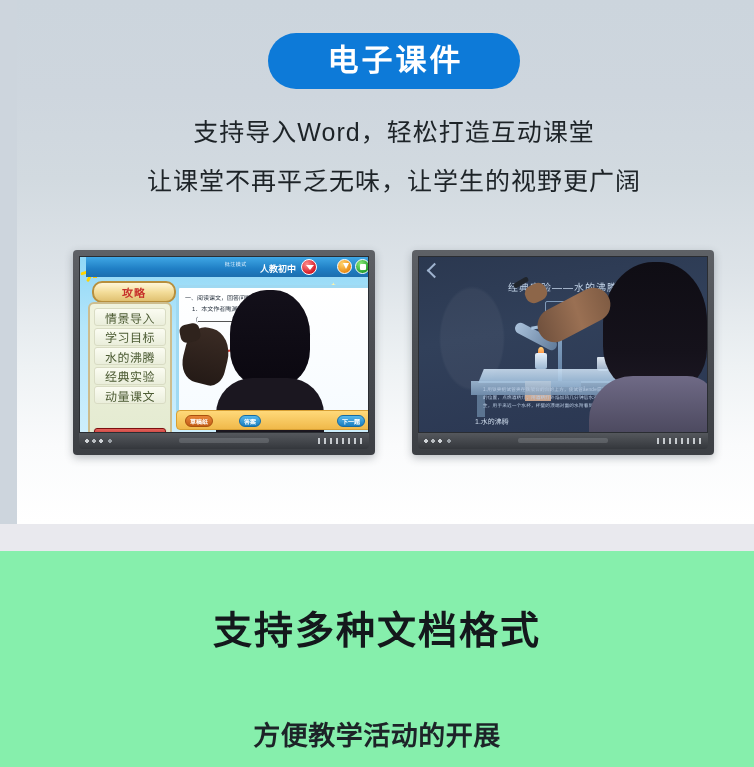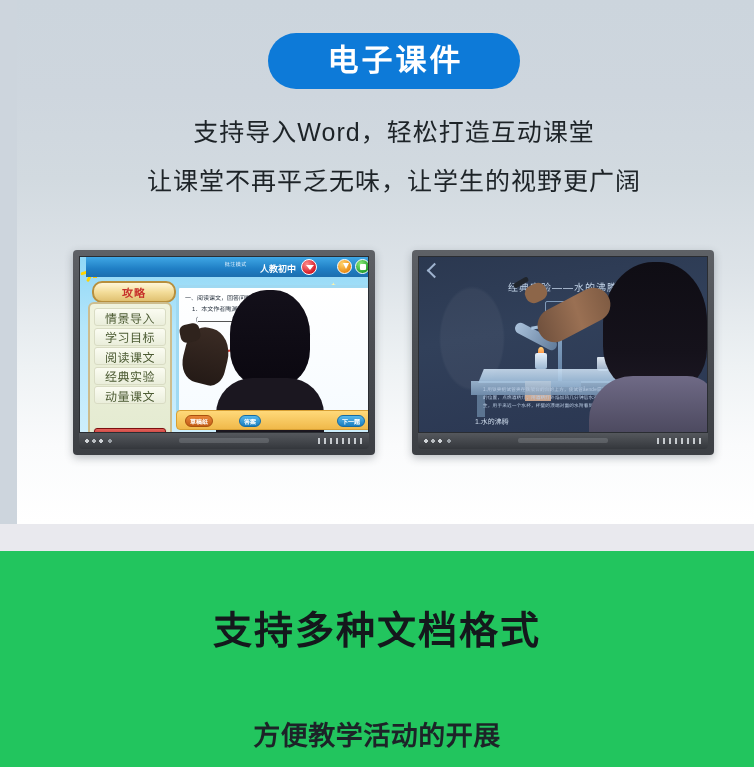--- a/index.html
+++ b/index.html
@@ -482,21 +482,21 @@
     height: 27px;
     background: #e9e9ee;
   }
 
   
   .section-bottom {
     position: absolute;
     left: 0; top: 551px;
     width: 754px;
     height: 216px;
-    background: #22c55e;
+    background: #86efac;
     padding-left: 20px;
   }
   .bottom-title {
     position: absolute;
     left: 0; top: 48px;
     width: 754px;
     text-align: center;
     font-size: 39px;
     font-weight: bold;
     color: #14181c;
@@ -551,21 +551,21 @@
           </div>
 
           <div class="menu-panel">
             <div class="menu-item">
               <span>情景导入</span>
             </div>
             <div class="menu-item">
               <span>学习目标</span>
             </div>
             <div class="menu-item">
-              <span>阅读课文</span>
+              <span>水的沸腾</span>
             </div>
             <div class="menu-item">
               <span>经典实验</span>
             </div>
             <div class="menu-item">
               <span>动量课文</span>
             </div>
             <div class="menu-item active">
               <span>互动练习</span>
             </div>

